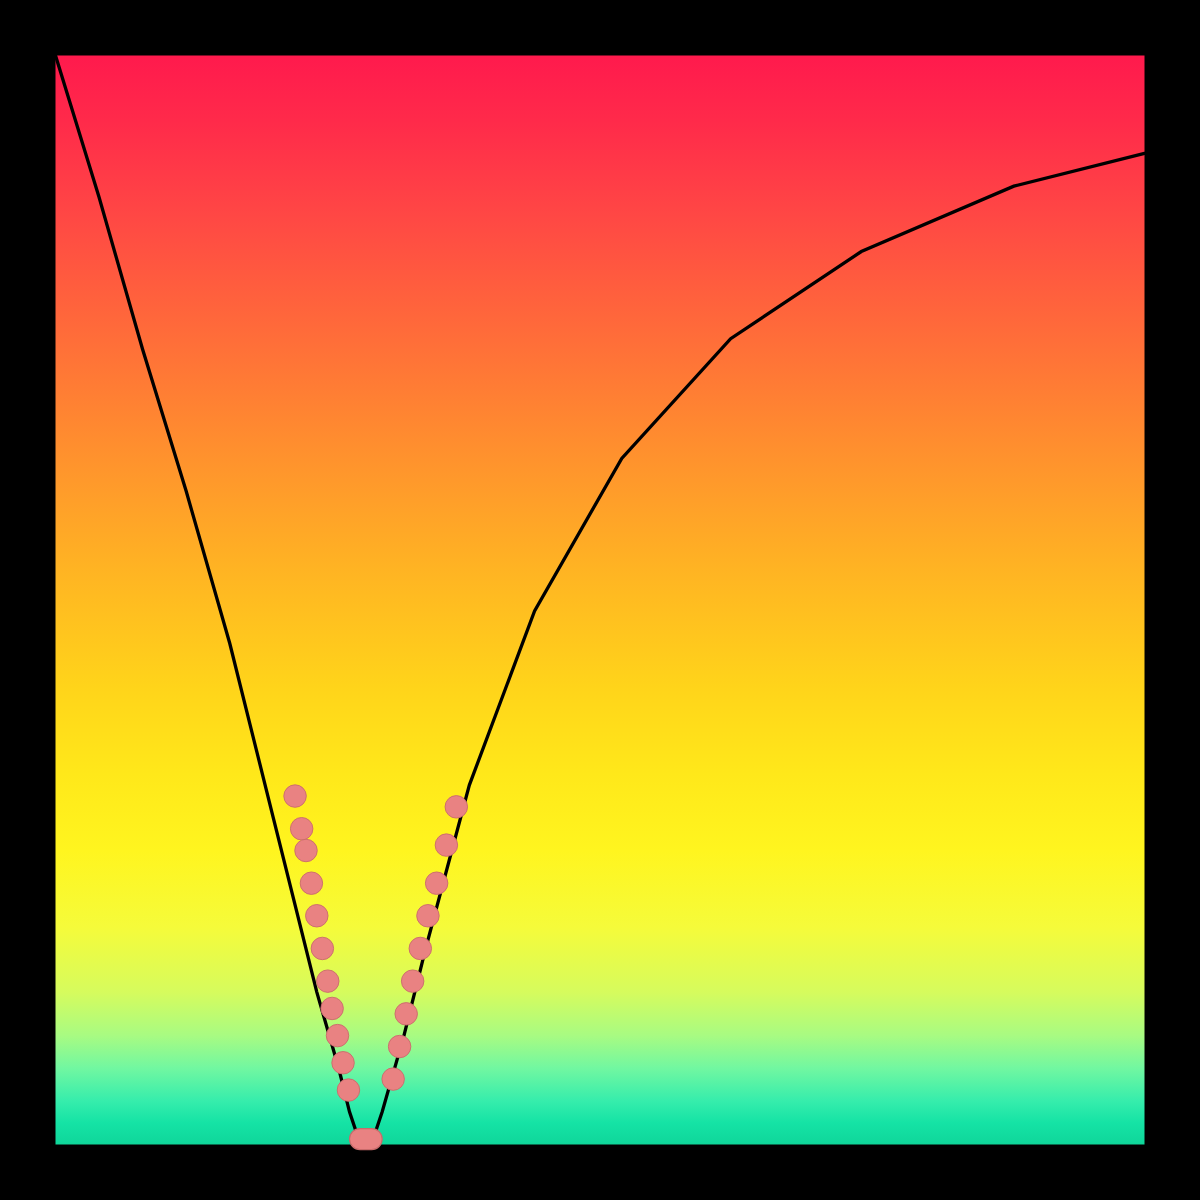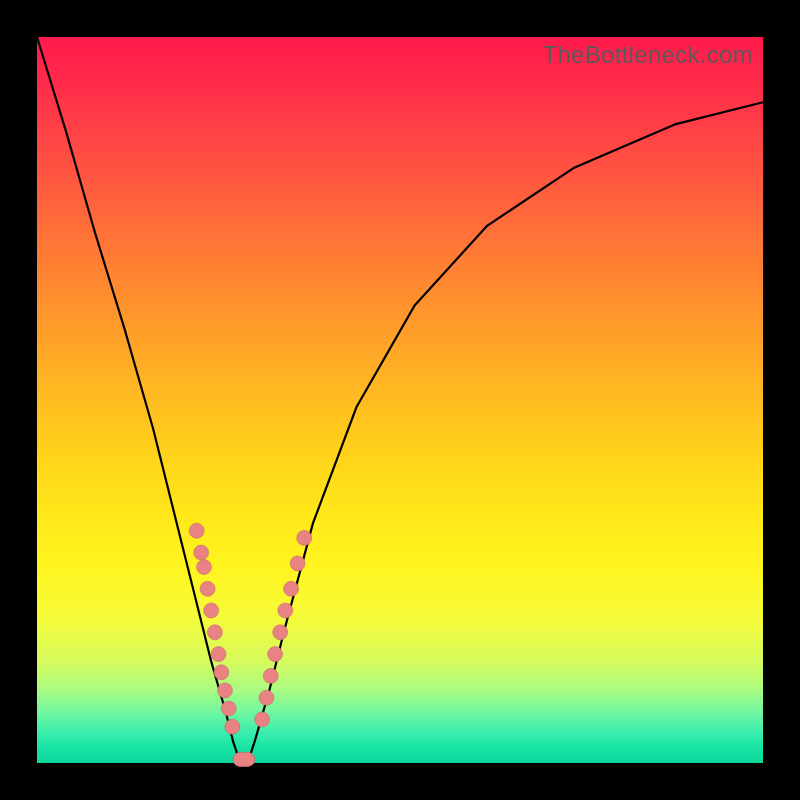--- a/index.html
+++ b/index.html
@@ -77,21 +77,20 @@
     fill: #e98282;
     stroke: #c96b6b;
     stroke-width: 0.8;
   }
 </style>
 </head>
 <body>
 
 <div class="frame">
   <div class="plot">
-    <div class="watermark">TheBottleneck.com</div>
 
     <svg class="overlay" viewBox="0 0 726 726">
       <path id="curve-path" class="curve" d="M0.0 0.0 L29.0 94.4 L58.1 196.0 L87.1 290.4 L116.2 392.0 L145.2 508.2 L159.7 566.3 L174.2 624.4 L188.8 675.2 L196.0 704.2 L203.3 726.0 L210.5 726.0 L217.8 704.2 L232.3 653.4 L246.8 595.3 L275.9 486.4 L319.4 370.3 L377.5 268.6 L450.1 188.8 L537.2 130.7 L638.9 87.1 L726.0 65.3"></path>
       <g id="dots-left">
           <circle cx="159.7" cy="493.7" r="7.5" class="dot"></circle>
           <circle cx="164.1" cy="515.5" r="7.5" class="dot"></circle>
           <circle cx="167.0" cy="530.0" r="7.5" class="dot"></circle>
           <circle cx="170.6" cy="551.8" r="7.5" class="dot"></circle>
           <circle cx="174.2" cy="573.5" r="7.5" class="dot"></circle>
           <circle cx="177.9" cy="595.3" r="7.5" class="dot"></circle>

